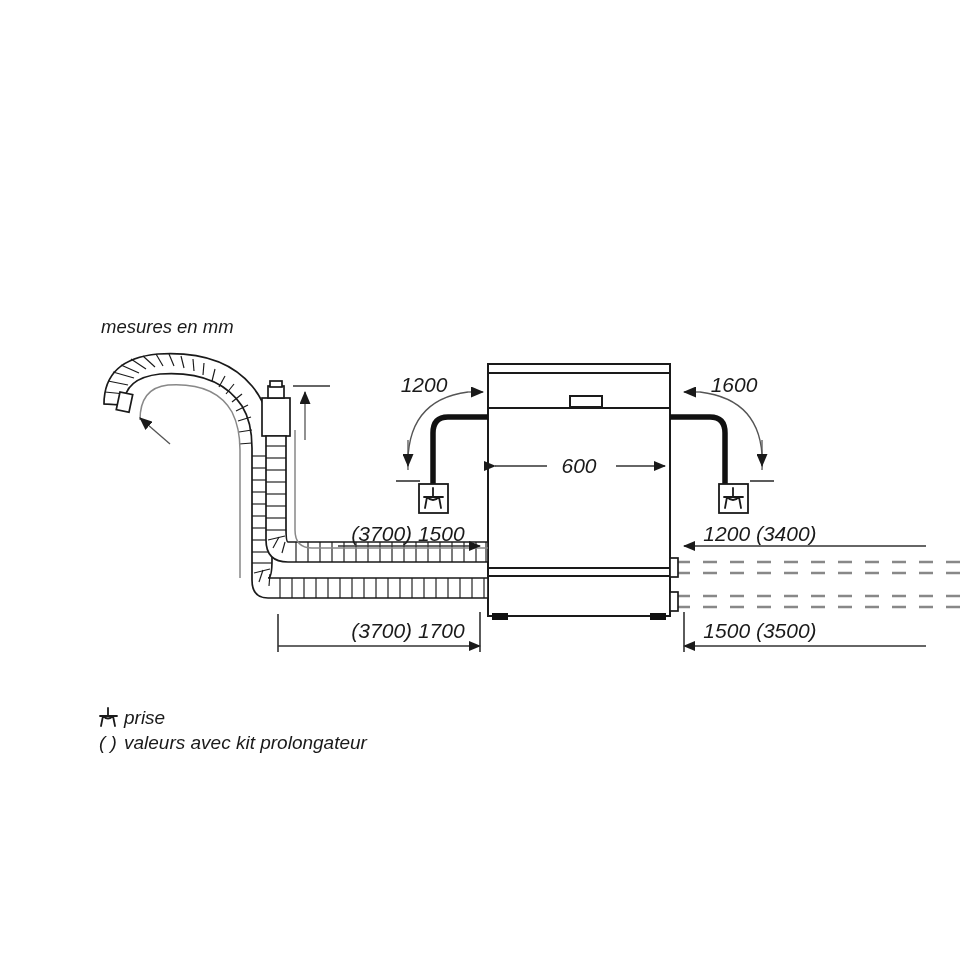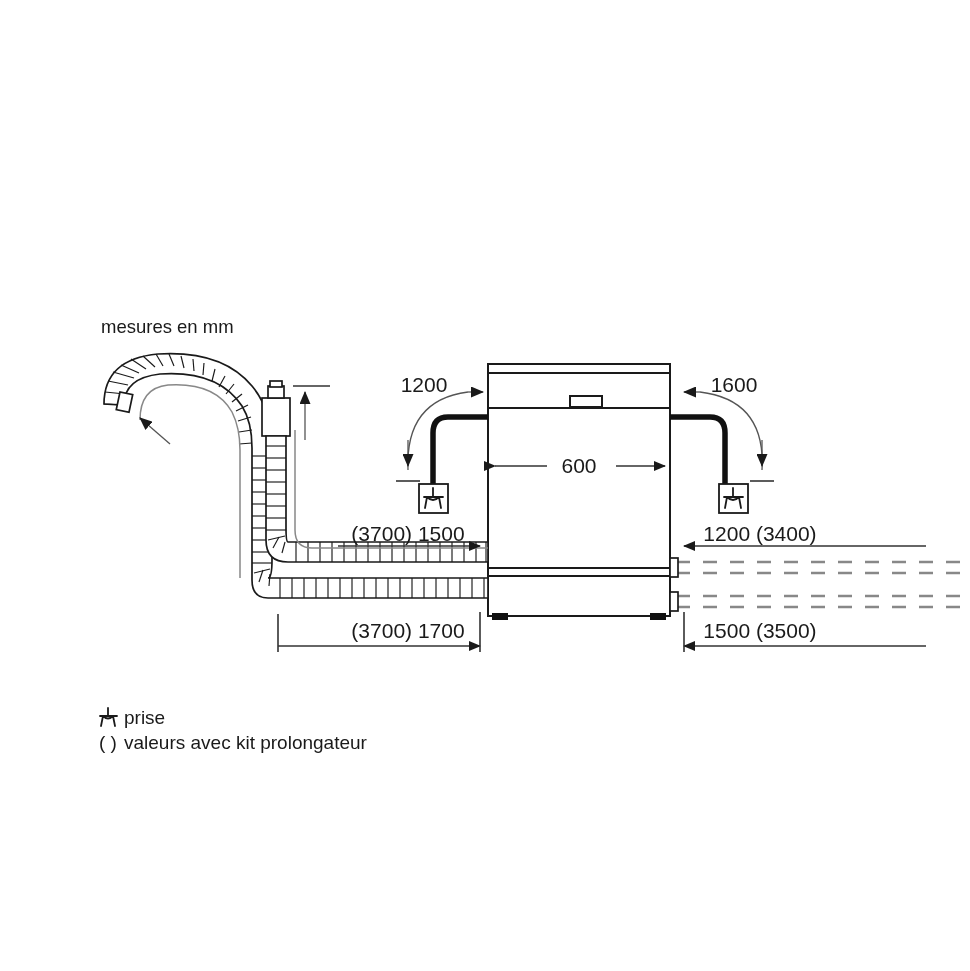--- a/index.html
+++ b/index.html
@@ -13,20 +13,21 @@
     font-family: "Liberation Sans", sans-serif;
     color: #1a1a1a;
     position: relative;
     overflow: hidden;
   }
   #stage {
     position: absolute;
     left: 0; top: 0;
     width: 970px;
     height: 971px;
+    font-style: italic;
   }
   svg#diagram {
     position: absolute;
     left: 0; top: 0;
     width: 970px;
     height: 971px;
     display: block;
   }
   .dim-text {
     font-family: "Liberation Sans", sans-serif;

